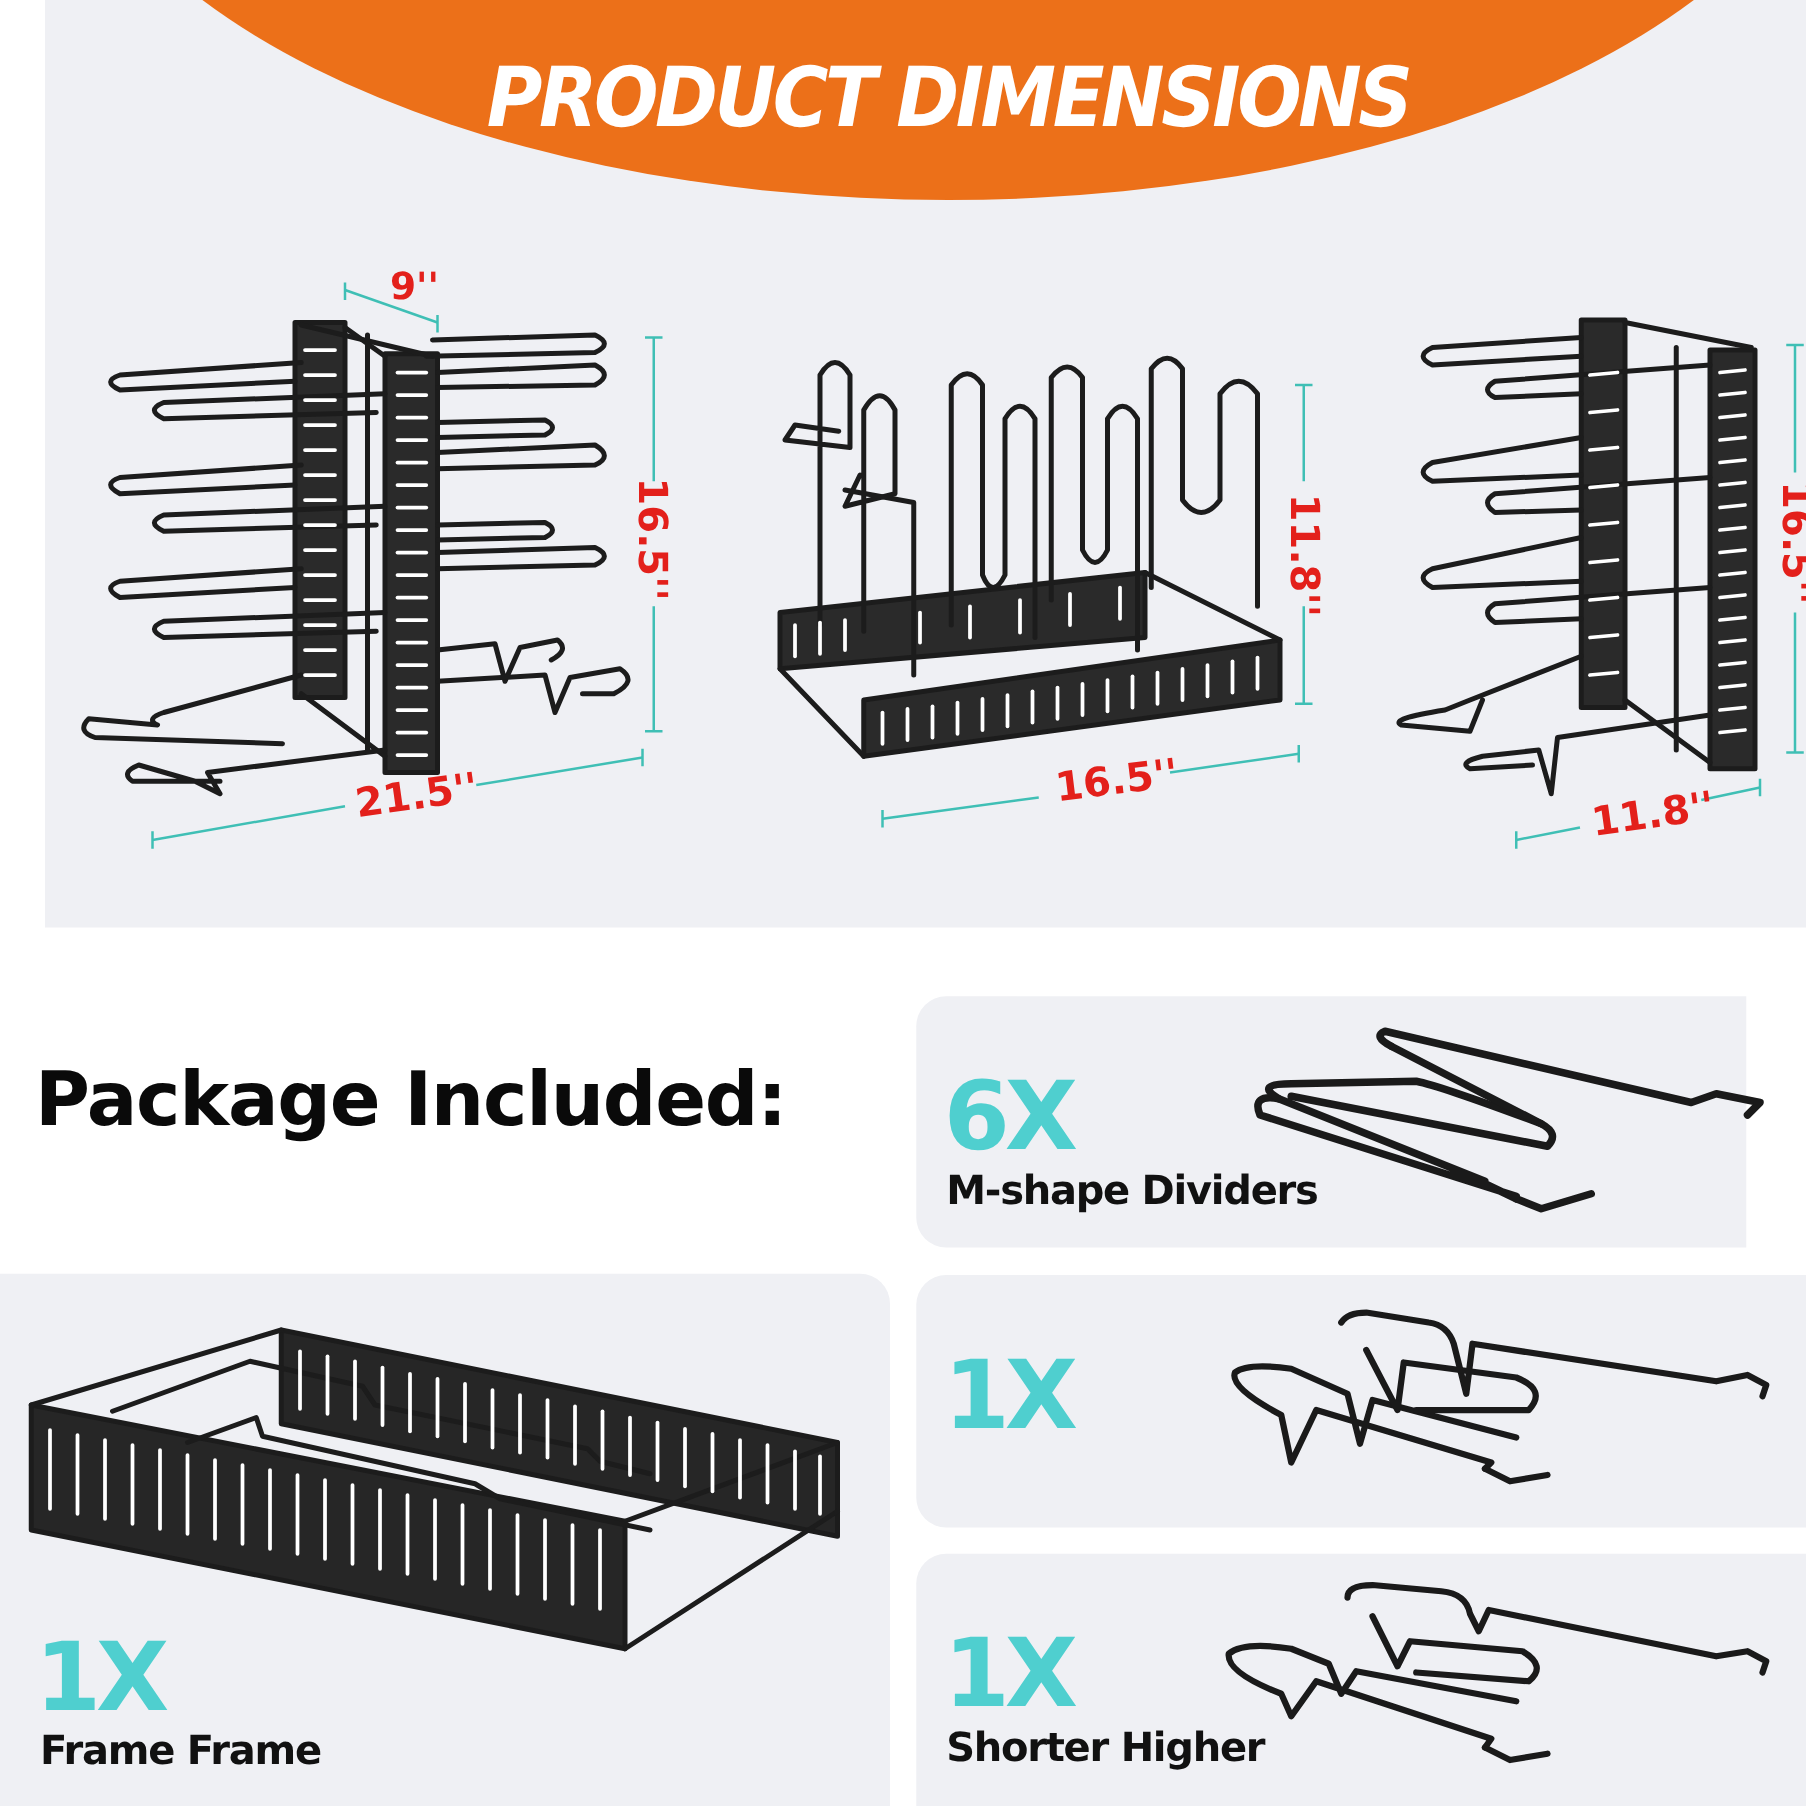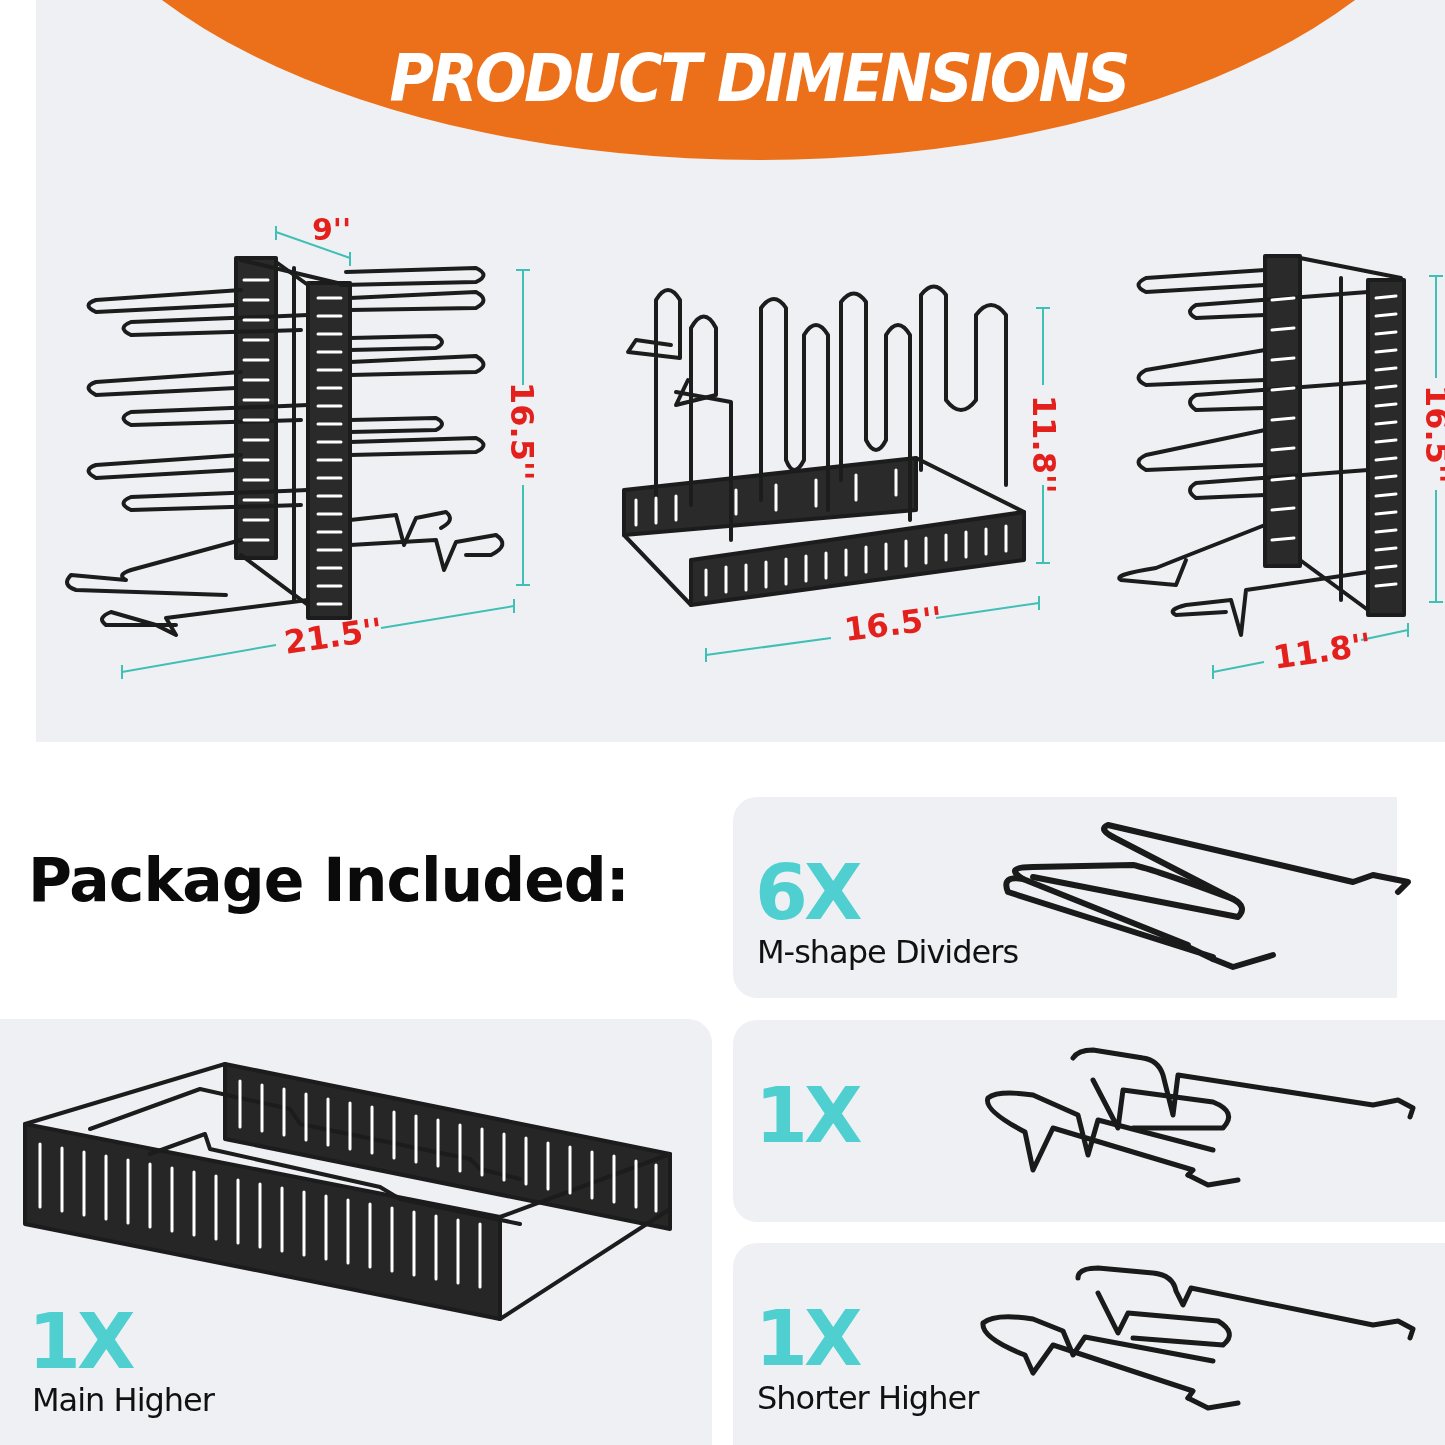--- a/index.html
+++ b/index.html
@@ -37,21 +37,21 @@
     .card-dividers { left: 733px; top: 797px; width: 664px; height: 201px; border-radius: 24px 0 0 24px; text-align: center; }
     .card-frame { left: 0; top: 1019px; width: 712px; height: 426px; border-radius: 0 24px 0 0; }
     .card-higher { left: 733px; top: 1020px; width: 712px; height: 202px; border-radius: 24px 0 0 24px; }
     .card-shorter { left: 733px; top: 1243px; width: 712px; height: 202px; border-radius: 24px 0 0 0; }
 
     .qty {
       position: absolute; color: #4fcfcf; font-weight: bold; font-size: 76px;
       font-family: "DejaVu Sans", sans-serif; letter-spacing: -4px; line-height: 1;
     }
     .part-name {
-      position: absolute; color: #111111; font-weight: normal; font-size: 32px;
+      position: absolute; color: #111111; font-weight: bold; font-size: 32px;
       font-family: "DejaVu Sans", sans-serif; letter-spacing: -1px; white-space: nowrap;
     }
     svg { position: absolute; overflow: visible; }
   </style>
 </head>
 <body>
 
 <div class="top-section">
   <div class="orange-arc"></div>
   <div class="dim-title">PRODUCT DIMENSIONS</div>
@@ -316,21 +316,21 @@
         <line x1="526" y1="119" x2="526" y2="165"></line>
       <line x1="548" y1="124" x2="548" y2="170"></line>
         <line x1="570" y1="128" x2="570" y2="174"></line>
       <line x1="592" y1="133" x2="592" y2="179"></line>
         <line x1="614" y1="137" x2="614" y2="183"></line>
       <line x1="636" y1="142" x2="636" y2="188"></line>
         <line x1="656" y1="146" x2="656" y2="192"></line>
     </g>
   </svg>
   <div class="qty" style="left:28px;top:285px;">1X</div>
-  <div class="part-name" style="left:32px;top:362px;">Main Higher</div>
+  <div class="part-name" style="left:32px;top:362px;">Frame Frame</div>
 </div>
 
 <div class="card card-higher">
   <div class="qty" style="left:22px;top:58px;">1X</div>
   <svg style="left:0;top:0" width="712" height="202">
     <g fill="none" stroke="#1a1a1a" stroke-width="5" stroke-linecap="round" stroke-linejoin="round">
       <path d="M455 155 L475 165 L505 160"></path>
       <path d="M455 155 L460 150 L320 108 L300 150 L292 112 Q250 90 255 78 Q265 70 300 75 L345 95 L355 135 L365 100 L480 130"></path>
       <path d="M340 38 Q345 30 360 30 L410 38 Q425 40 430 55 L440 95 L445 55 L640 85 L665 80 L680 88 L677 97"></path>
       <path d="M360 60 L385 108 L390 70 L480 82 Q505 92 490 108 L400 108"></path>

